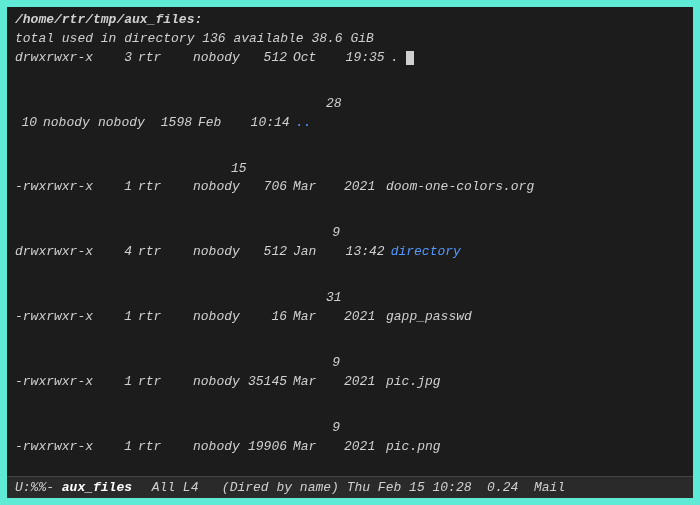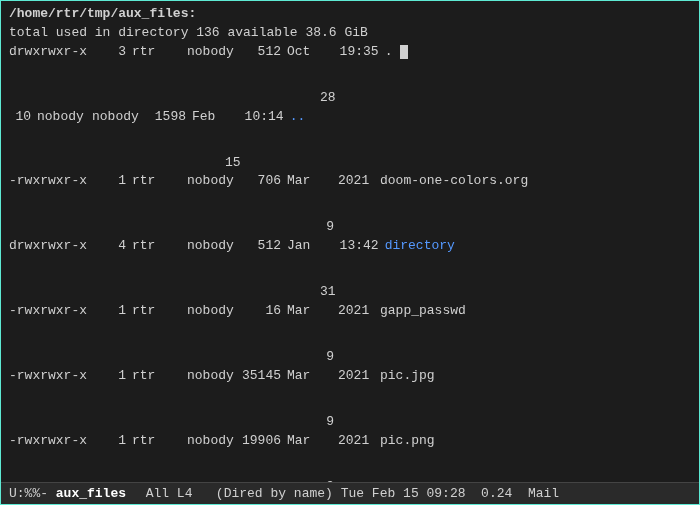--- a/index.html
+++ b/index.html
@@ -8,24 +8,25 @@
       height: 505px;
       background: #1a1a1a;
       font-family: 'Courier New', Courier, monospace;
       font-size: 13px;
       overflow: hidden;
     }
     #terminal {
       width: 700px;
       height: 505px;
       background: #1c1c1c;
-      border: 1px solid #5eead4;
+      border: 7px solid #5eead4;
       display: flex;
       flex-direction: column;
       position: relative;
+      font-style: italic;
     }
     #main-area {
       flex: 1;
       background: #1c1c1c;
       padding: 4px 8px;
       color: #d0d0d0;
       overflow: hidden;
       line-height: 1.45;
     }
     .path-line {
@@ -139,15 +140,15 @@
 
   <div class="file-line"><span class="permissions">drwxrwxr-x</span><span class="link-count">3</span><span class="owner">rtr</span><span class="group">nobody</span><span class="size">512</span><span class="month">Oct</span><span class="day">28</span><span class="time-year">19:35</span><span class="filename filename-plain">. <span class="cursor-box"> </span></span></div>
       <div class="file-line"><span class="link-count">10</span><span class="owner">nobody</span><span class="group">nobody</span><span class="size">1598</span><span class="month">Feb</span><span class="day">15</span><span class="time-year">10:14</span><span class="filename filename-link">..</span></div>
       <div class="file-line"><span class="permissions">-rwxrwxr-x</span><span class="link-count">1</span><span class="owner">rtr</span><span class="group">nobody</span><span class="size">706</span><span class="month">Mar</span><span class="day">9</span><span class="time-year">2021</span><span class="filename filename-plain">doom-one-colors.org</span></div>
       <div class="file-line"><span class="permissions">drwxrwxr-x</span><span class="link-count">4</span><span class="owner">rtr</span><span class="group">nobody</span><span class="size">512</span><span class="month">Jan</span><span class="day">31</span><span class="time-year">13:42</span><span class="filename filename-link">directory</span></div>
       <div class="file-line"><span class="permissions">-rwxrwxr-x</span><span class="link-count">1</span><span class="owner">rtr</span><span class="group">nobody</span><span class="size">16</span><span class="month">Mar</span><span class="day">9</span><span class="time-year">2021</span><span class="filename filename-plain">gapp_passwd</span></div>
       <div class="file-line"><span class="permissions">-rwxrwxr-x</span><span class="link-count">1</span><span class="owner">rtr</span><span class="group">nobody</span><span class="size">35145</span><span class="month">Mar</span><span class="day">9</span><span class="time-year">2021</span><span class="filename filename-plain">pic.jpg</span></div>
       <div class="file-line"><span class="permissions">-rwxrwxr-x</span><span class="link-count">1</span><span class="owner">rtr</span><span class="group">nobody</span><span class="size">19906</span><span class="month">Mar</span><span class="day">9</span><span class="time-year">2021</span><span class="filename filename-plain">pic.png</span></div>
     </div>
   <div id="status-bar">
-    <span class="status-left">U:%%- </span><span class="status-filename">aux_files</span><span class="status-right">  All L4   (Dired by name) Tue Feb 15 09:28  0.24  Mail</span>
+    <span class="status-left">U:%%- </span><span class="status-filename">aux_files</span><span class="status-right">  All L4   (Dired by name) Thu Feb 15 10:28  0.24  Mail</span>
   </div>
 </div>
 
 </body></html>

